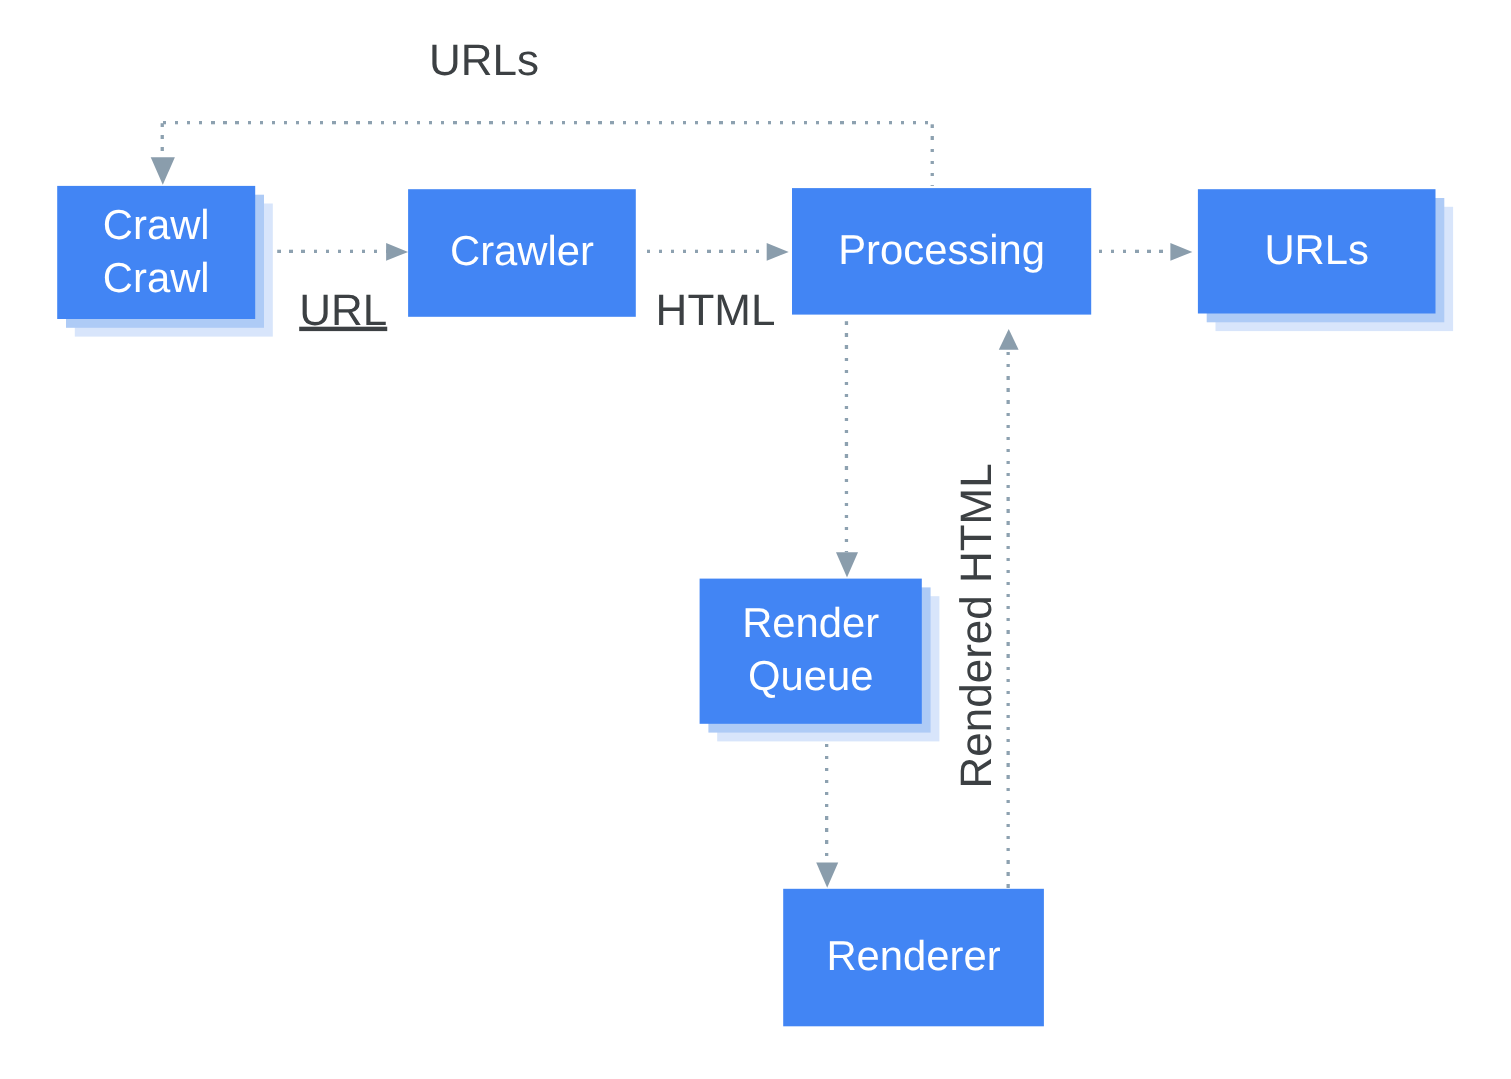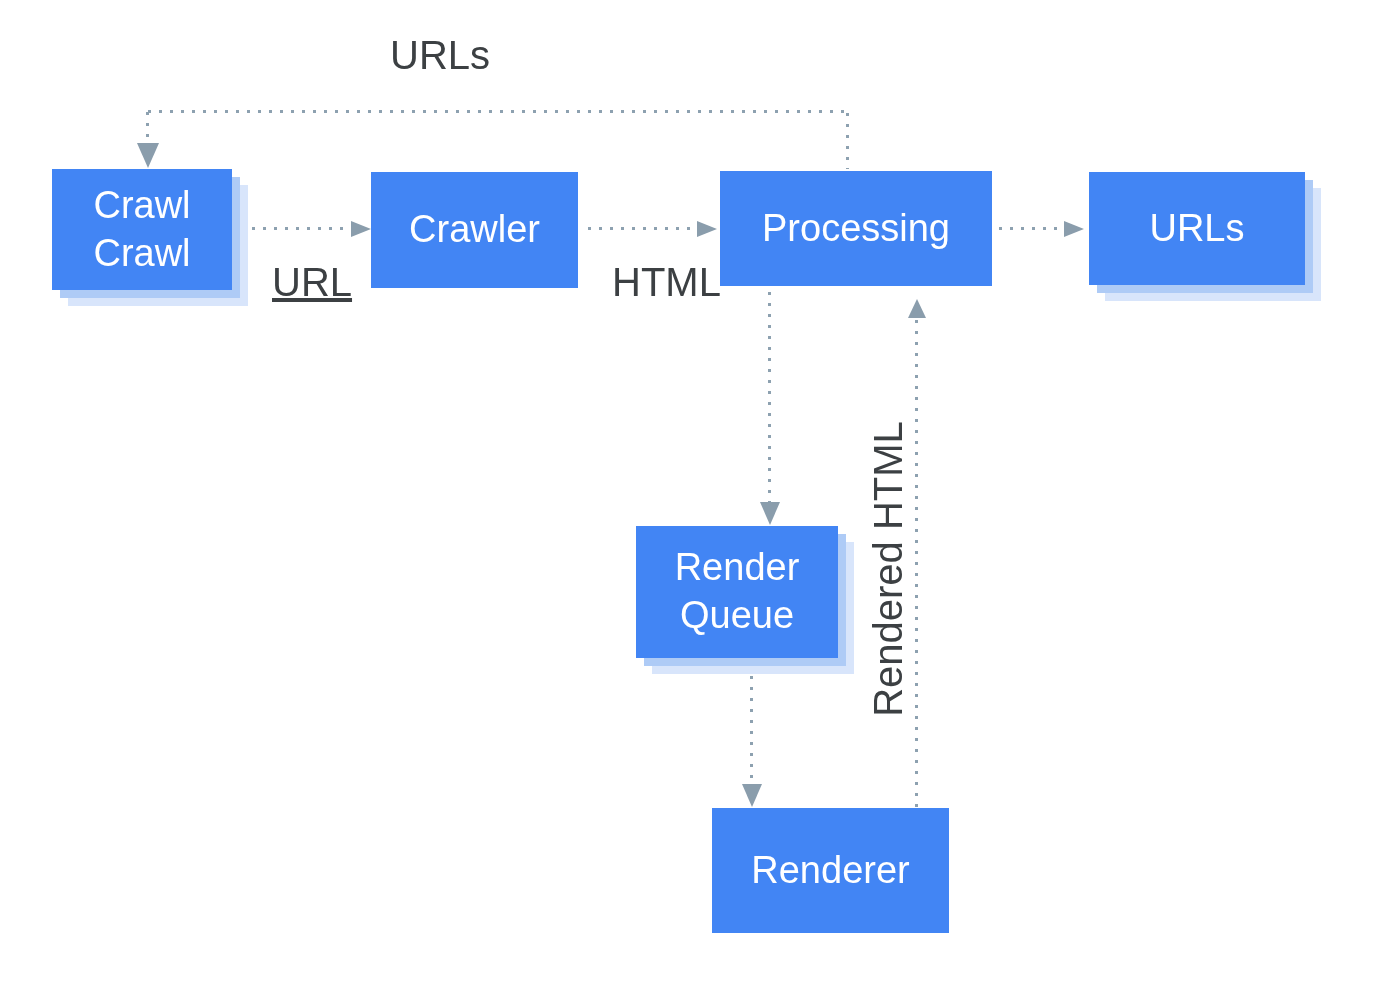--- a/index.html
+++ b/index.html
@@ -71,21 +71,21 @@
   .ah-proc-bottom {left:908px; top:299px;}
   
   .edge-label{
     position:absolute;
     color:var(--label-text);
     font-size:40px;
     white-space:nowrap;
   }
   .label-urls {left:390px; top:33px;}
   .label-url  {left:272px; top:260px;text-decoration:underline;}
-  .label-html {left:612px; top:260px;}
+  .label-html {left:596px; top:260px;}
   .label-rendered-html{
     left:738px; top:549px; width:300px; height:40px;
     display:flex;align-items:center;justify-content:center;
     transform:rotate(-90deg);
   }
 </style>
 </head>
 <body>
 
 <div class="canvas">

